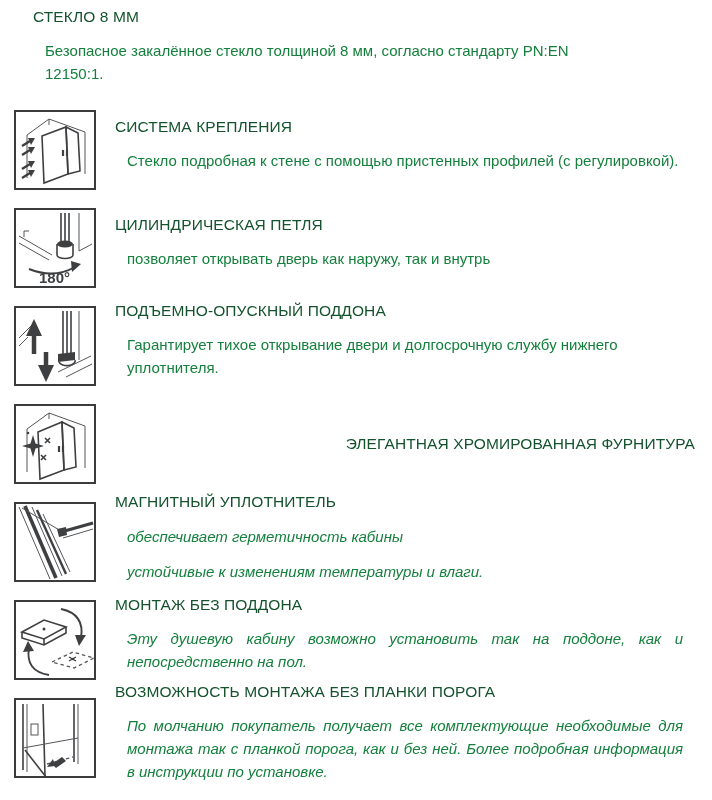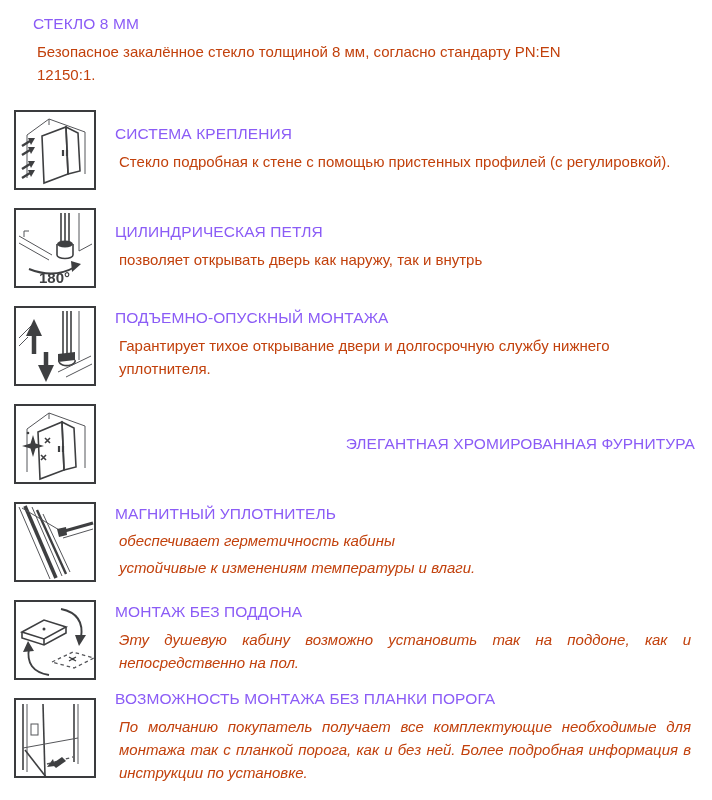--- a/index.html
+++ b/index.html
@@ -14,24 +14,24 @@
     flex:0 0 auto;
     width:78px; height:76px;
     border:2px solid #3a3b3d;
     background:#fff;
     display:flex; align-items:center; justify-content:center;
   }
   .icon-box svg { display:block; width:78px; height:76px; }
   .text { margin-left:19px; width:580px; }
   .feature-title {
     font-size:15.5px; line-height:20px; font-weight:normal;
-    color:#8b5cf6; margin:0 0 6px 0; letter-spacing:0.1px;
+    color:#14532d; margin:0 0 6px 0; letter-spacing:0.1px;
   }
   .feature-desc {
-    font-size:15px; line-height:23px; color:#c2410c; margin:4px;
+    font-size:15px; line-height:23px; color:#15803d; margin:12px;
   }
   .justify { text-align:justify;font-style:italic; }
   .stack .feature-title { margin:0; line-height:23px; }
   .stack .feature-desc  { line-height:23px;font-style:italic; }
   .only-title .feature-title { margin:0;text-align:right; }
   
   .ln  { stroke:#3e3f41; fill:none; stroke-width:1.6; }
   .thin{ stroke:#55565a; fill:none; stroke-width:1; }
   .thk { stroke:#3e3f41; fill:none; stroke-width:4.5; }
   .fil { fill:#3e3f41; stroke:none; }
@@ -115,21 +115,21 @@
         <line x1="51" y1="3" x2="51" y2="47" class="ln"></line>
         <line x1="55" y1="3" x2="55" y2="47" class="ln"></line>
         <line x1="63" y1="3" x2="63" y2="52" class="thin"></line>
         <polygon points="42,46 59,44 59,52 42,54" class="fil"></polygon>
         <path d="M43,54 A8,4.5 0 0 0 59,52" class="ln"></path>
         <line x1="42" y1="64" x2="75" y2="48" class="thin"></line>
         <line x1="50" y1="69" x2="76" y2="56" class="thin"></line>
       </svg>
     </div>
     <div class="text">
-      <h3 class="feature-title">ПОДЪЕМНО-ОПУСКНЫЙ МОНТАЖА</h3>
+      <h3 class="feature-title">ПОДЪЕМНО-ОПУСКНЫЙ ПОДДОНА</h3>
       <p class="feature-desc">Гарантирует тихое открывание двери и долгосрочную службу нижнего уплотнителя.</p>
     </div>
   </section>
 
   <section class="row">
     <div class="icon-box">
       <svg viewBox="0 0 78 76">
         <polyline points="11,23 33,7 33,13" class="thin"></polyline>
         <line x1="11" y1="23" x2="11" y2="66" class="thin"></line>
         <polyline points="33,7 69,20 69,62" class="thin"></polyline>

